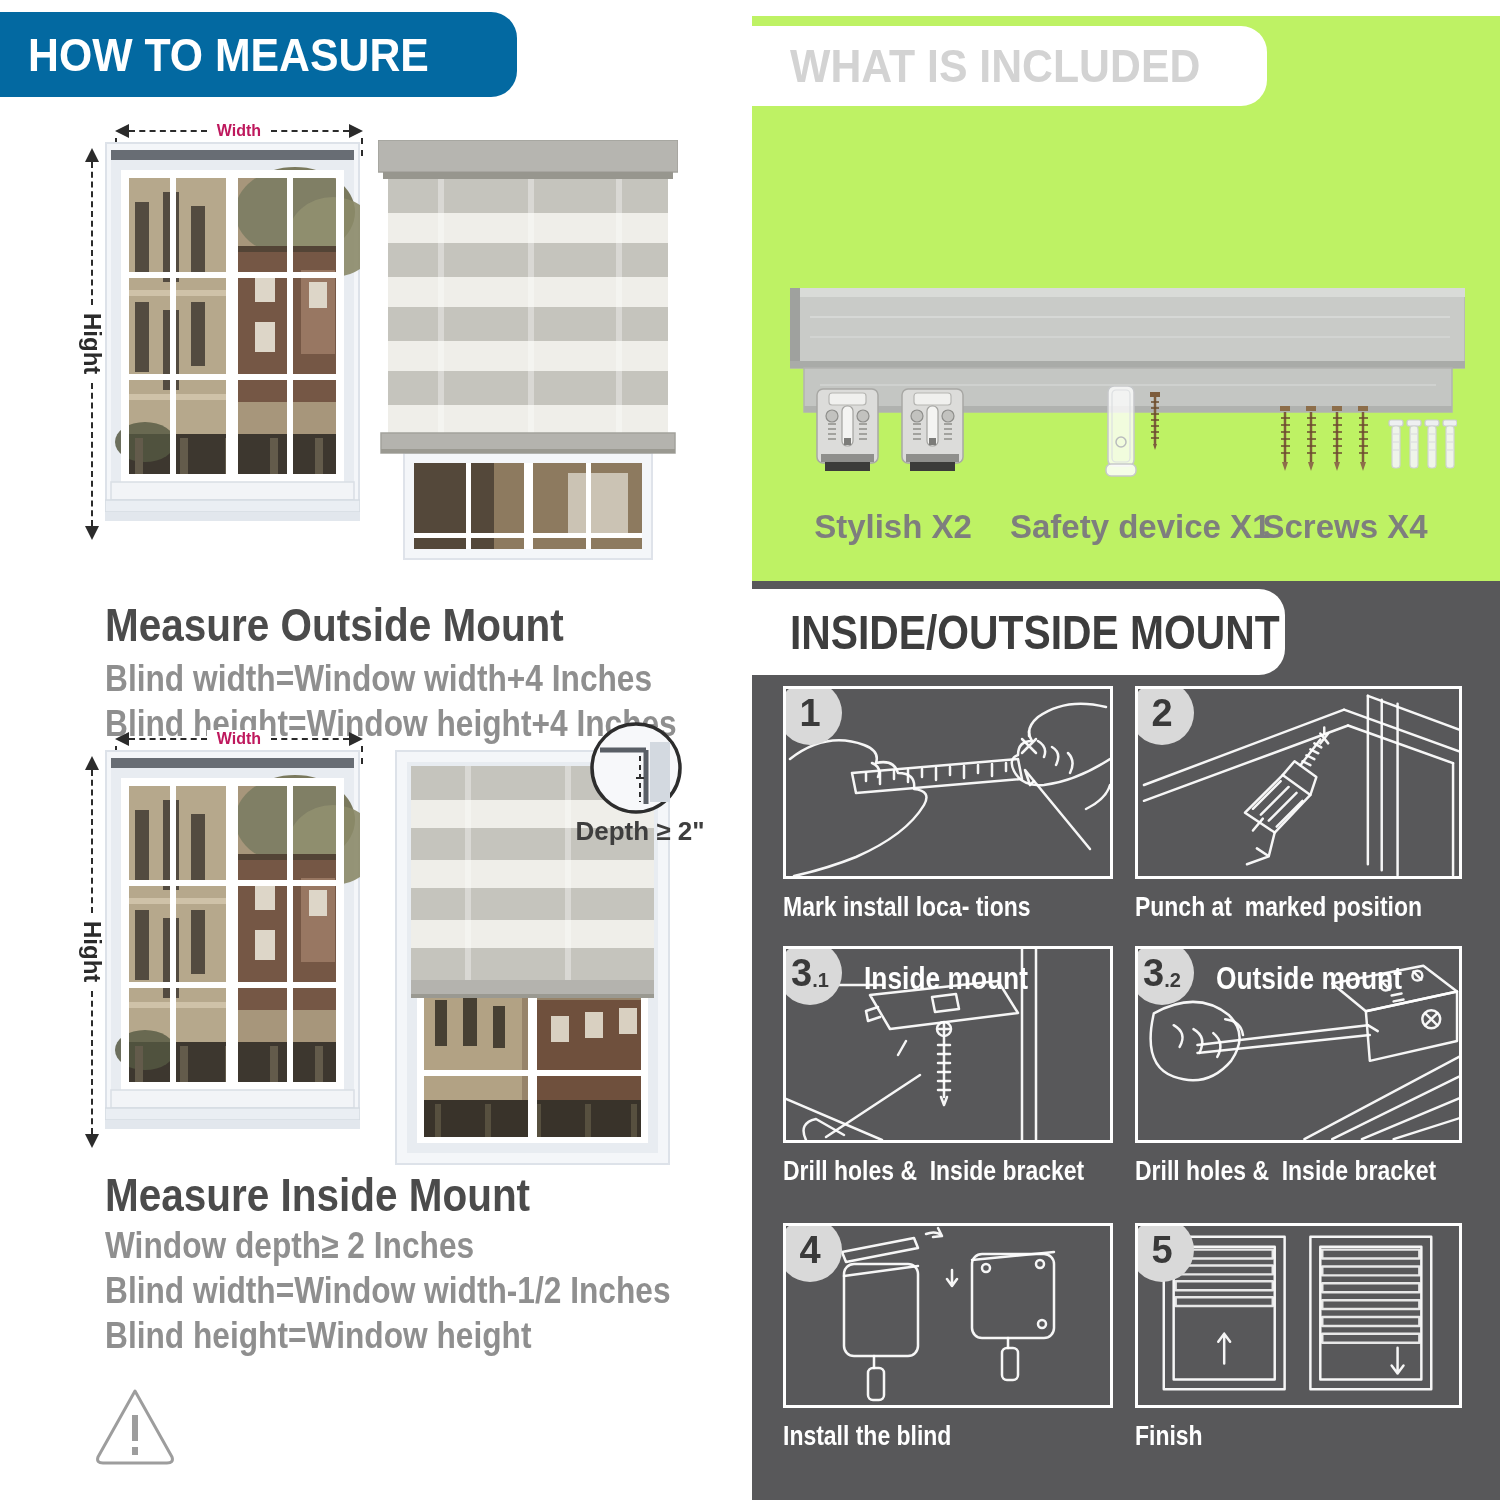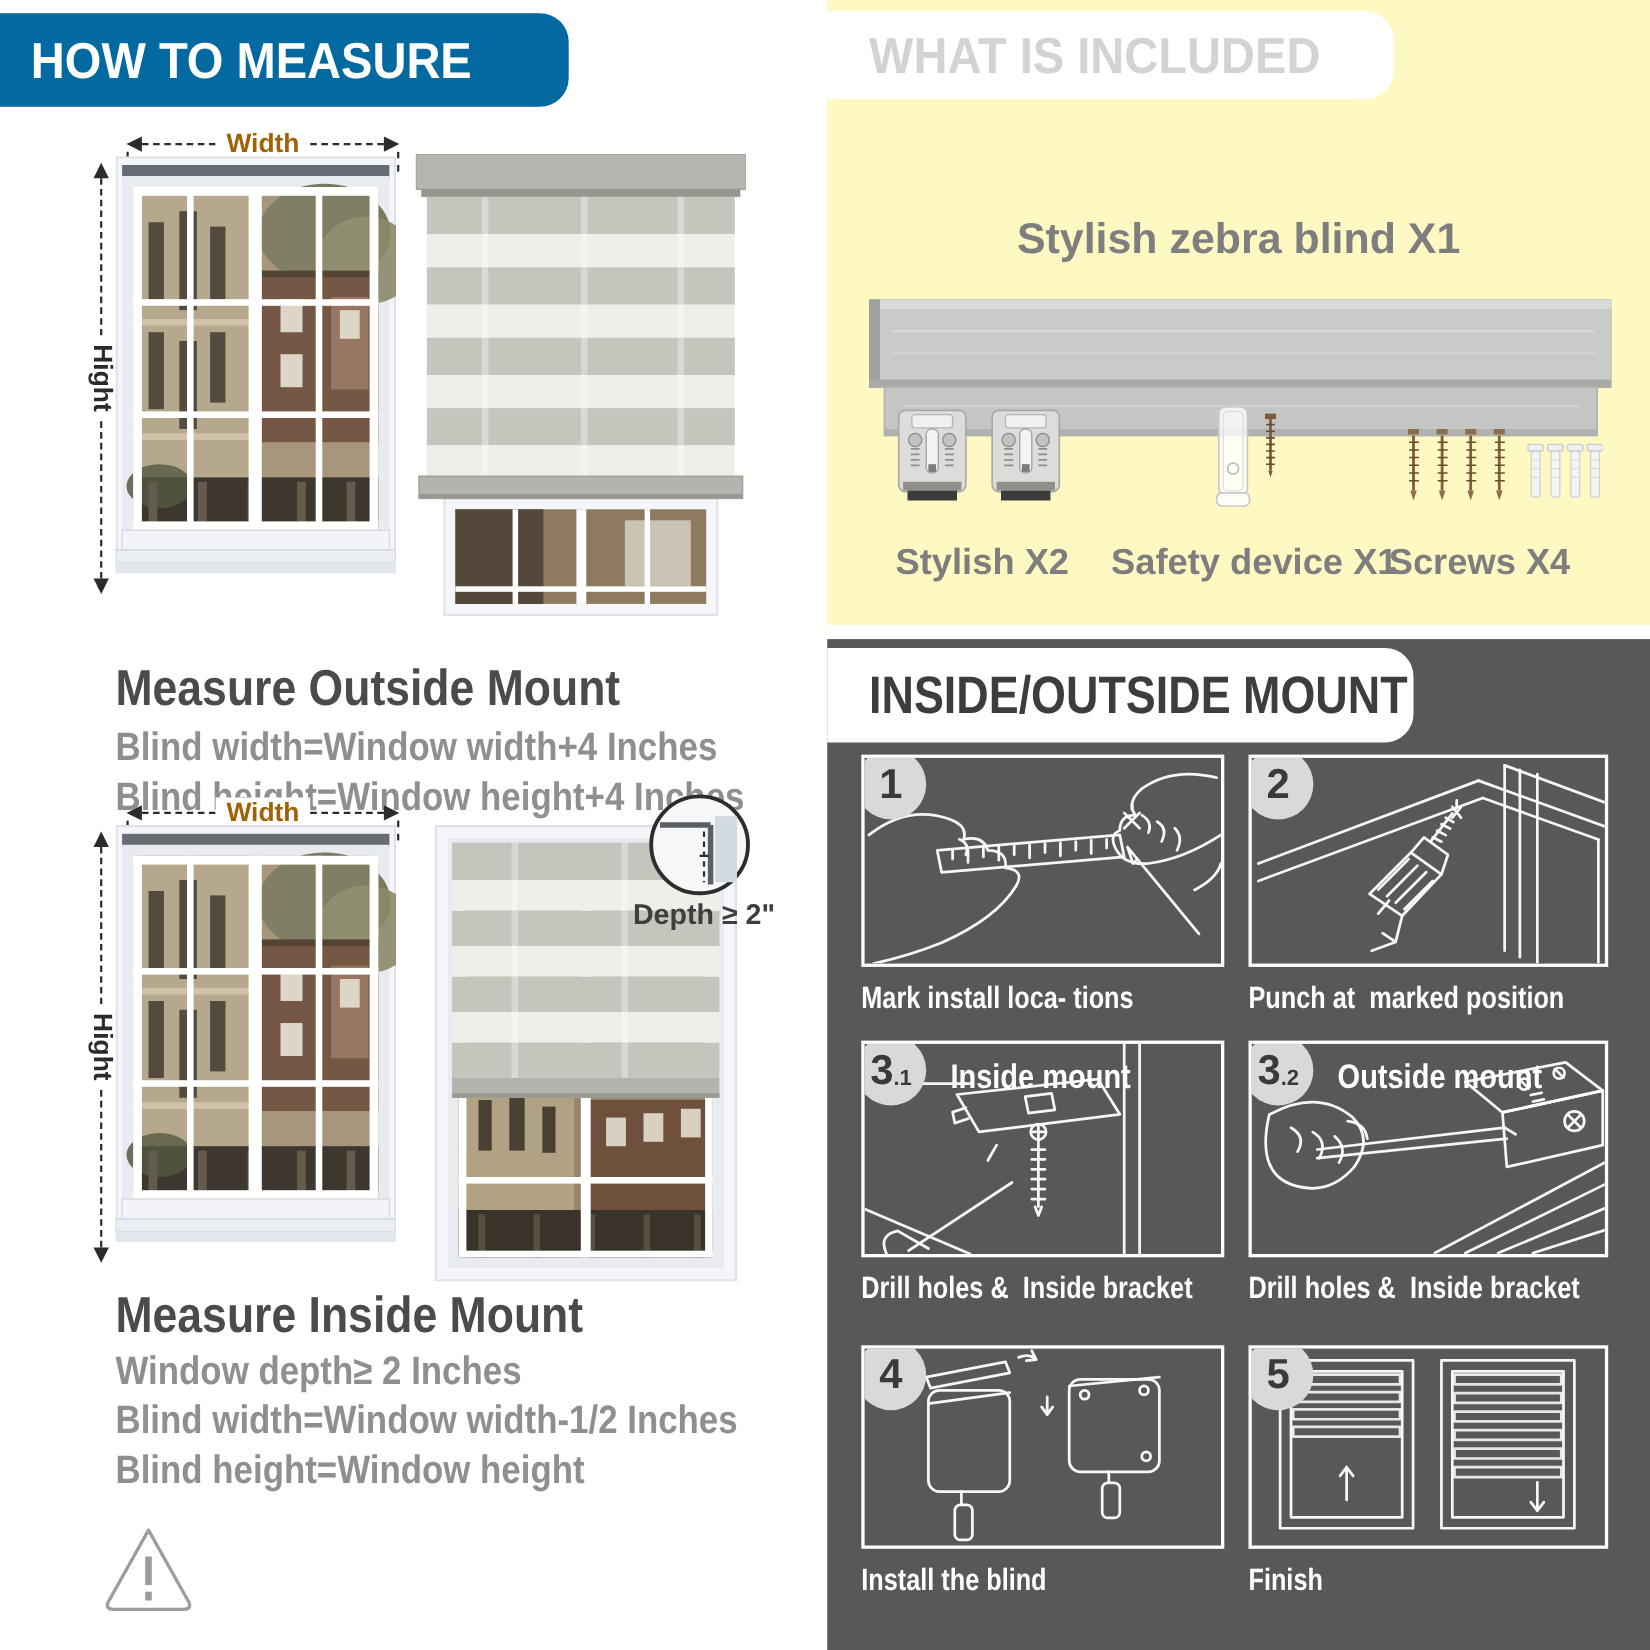--- a/index.html
+++ b/index.html
@@ -30,26 +30,26 @@
 
   
   .warrow{display:flex;flex-direction:row;align-items:center;}
   .harrow{display:flex;flex-direction:column;align-items:center;}
   .mline{flex:1;height:0;border-top:2px dashed #2b2b2b;}
   .vline{flex:1;width:0;border-left:2px dashed #2b2b2b;}
   .tri-l{width:0;height:0;border-top:7px solid transparent;border-bottom:7px solid transparent;border-right:14px solid #2b2b2b;}
   .tri-r{width:0;height:0;border-top:7px solid transparent;border-bottom:7px solid transparent;border-left:14px solid #2b2b2b;}
   .tri-u{width:0;height:0;border-left:7px solid transparent;border-right:7px solid transparent;border-bottom:14px solid #2b2b2b;}
   .tri-d{width:0;height:0;border-left:7px solid transparent;border-right:7px solid transparent;border-top:14px solid #2b2b2b;}
-  .mlabel{font-size:24px;font-weight:bold;color:#a16207;padding:0 10px;background:#fff;white-space:pre;}
+  .mlabel{font-size:16px;font-weight:bold;color:#be185d;padding:0 10px;background:#fff;white-space:pre;}
   .vlabel{writing-mode:vertical-rl;font-size:24px;font-weight:bold;color:#2b2b2b;padding:8px 0;background:#fff;}
   .etick{position:absolute;width:0;height:18px;border-left:2px dashed #2b2b2b;top:20px;}
 
   
-  .inc-section{background:#fef9c3;}
+  .inc-section{background:#bef264;margin-top:16px;}
   .mnt-section{background:#58585a;margin-top:13px;}
   .inc-title{font-size:39px;font-weight:bold;color:#7e7e7e;text-align:center;white-space:pre;}
   .inc-label{font-size:33px;font-weight:bold;color:#7e7e7e;text-align:center;white-space:pre;}
 
   
   .step{position:absolute;}
   .panel{position:relative;border:3px solid #fff;box-sizing:border-box;overflow:hidden;background:#58585a;}
   .panel svg{position:absolute;left:0;top:0;width:100%;height:100%;}
   .badge{position:absolute;top:-8px;left:-8px;width:64px;height:64px;border-radius:50%;
          background:#d9d9d9;display:flex;align-items:center;justify-content:center;z-index:2;}
@@ -291,21 +291,20 @@
       <rect x="40" y="62" width="6" height="8" fill="#9d9d9d"></rect>
     </svg>
   </section>
 
   <section class="inc-section abs" style="left:752px;top:0;width:748px;height:568px;">
 
     <div class="whitebar inc abs" style="left:0;top:10px;width:515px;height:80px;">
       <span>WHAT IS INCLUDED</span>
     </div>
 
-    <div class="inc-title abs" style="left:0;top:196px;width:748px;">Stylish zebra blind X1</div>
 
     <svg class="abs" style="left:38px;top:272px;" width="675" height="128" viewBox="0 0 675 128">
       <rect x="0" y="0" width="675" height="80" fill="#c9cbc8" stroke="#b2b4b1" stroke-width="1.5"></rect>
       <rect x="0" y="0" width="675" height="9" fill="#d9dbd8"></rect>
       <rect x="0" y="0" width="10" height="80" fill="#9fa19e"></rect>
       <rect x="0" y="73" width="675" height="7" fill="#a9aba8"></rect>
       <rect x="20" y="28" width="640" height="2" fill="#ffffff" opacity=".25"></rect>
       <rect x="20" y="48" width="640" height="2" fill="#ffffff" opacity=".18"></rect>
       <rect x="14" y="80" width="648" height="44" fill="#c4c6c3" stroke="#b2b4b1" stroke-width="1.5"></rect>
       <rect x="14" y="118" width="648" height="6" fill="#b0b2af"></rect>

